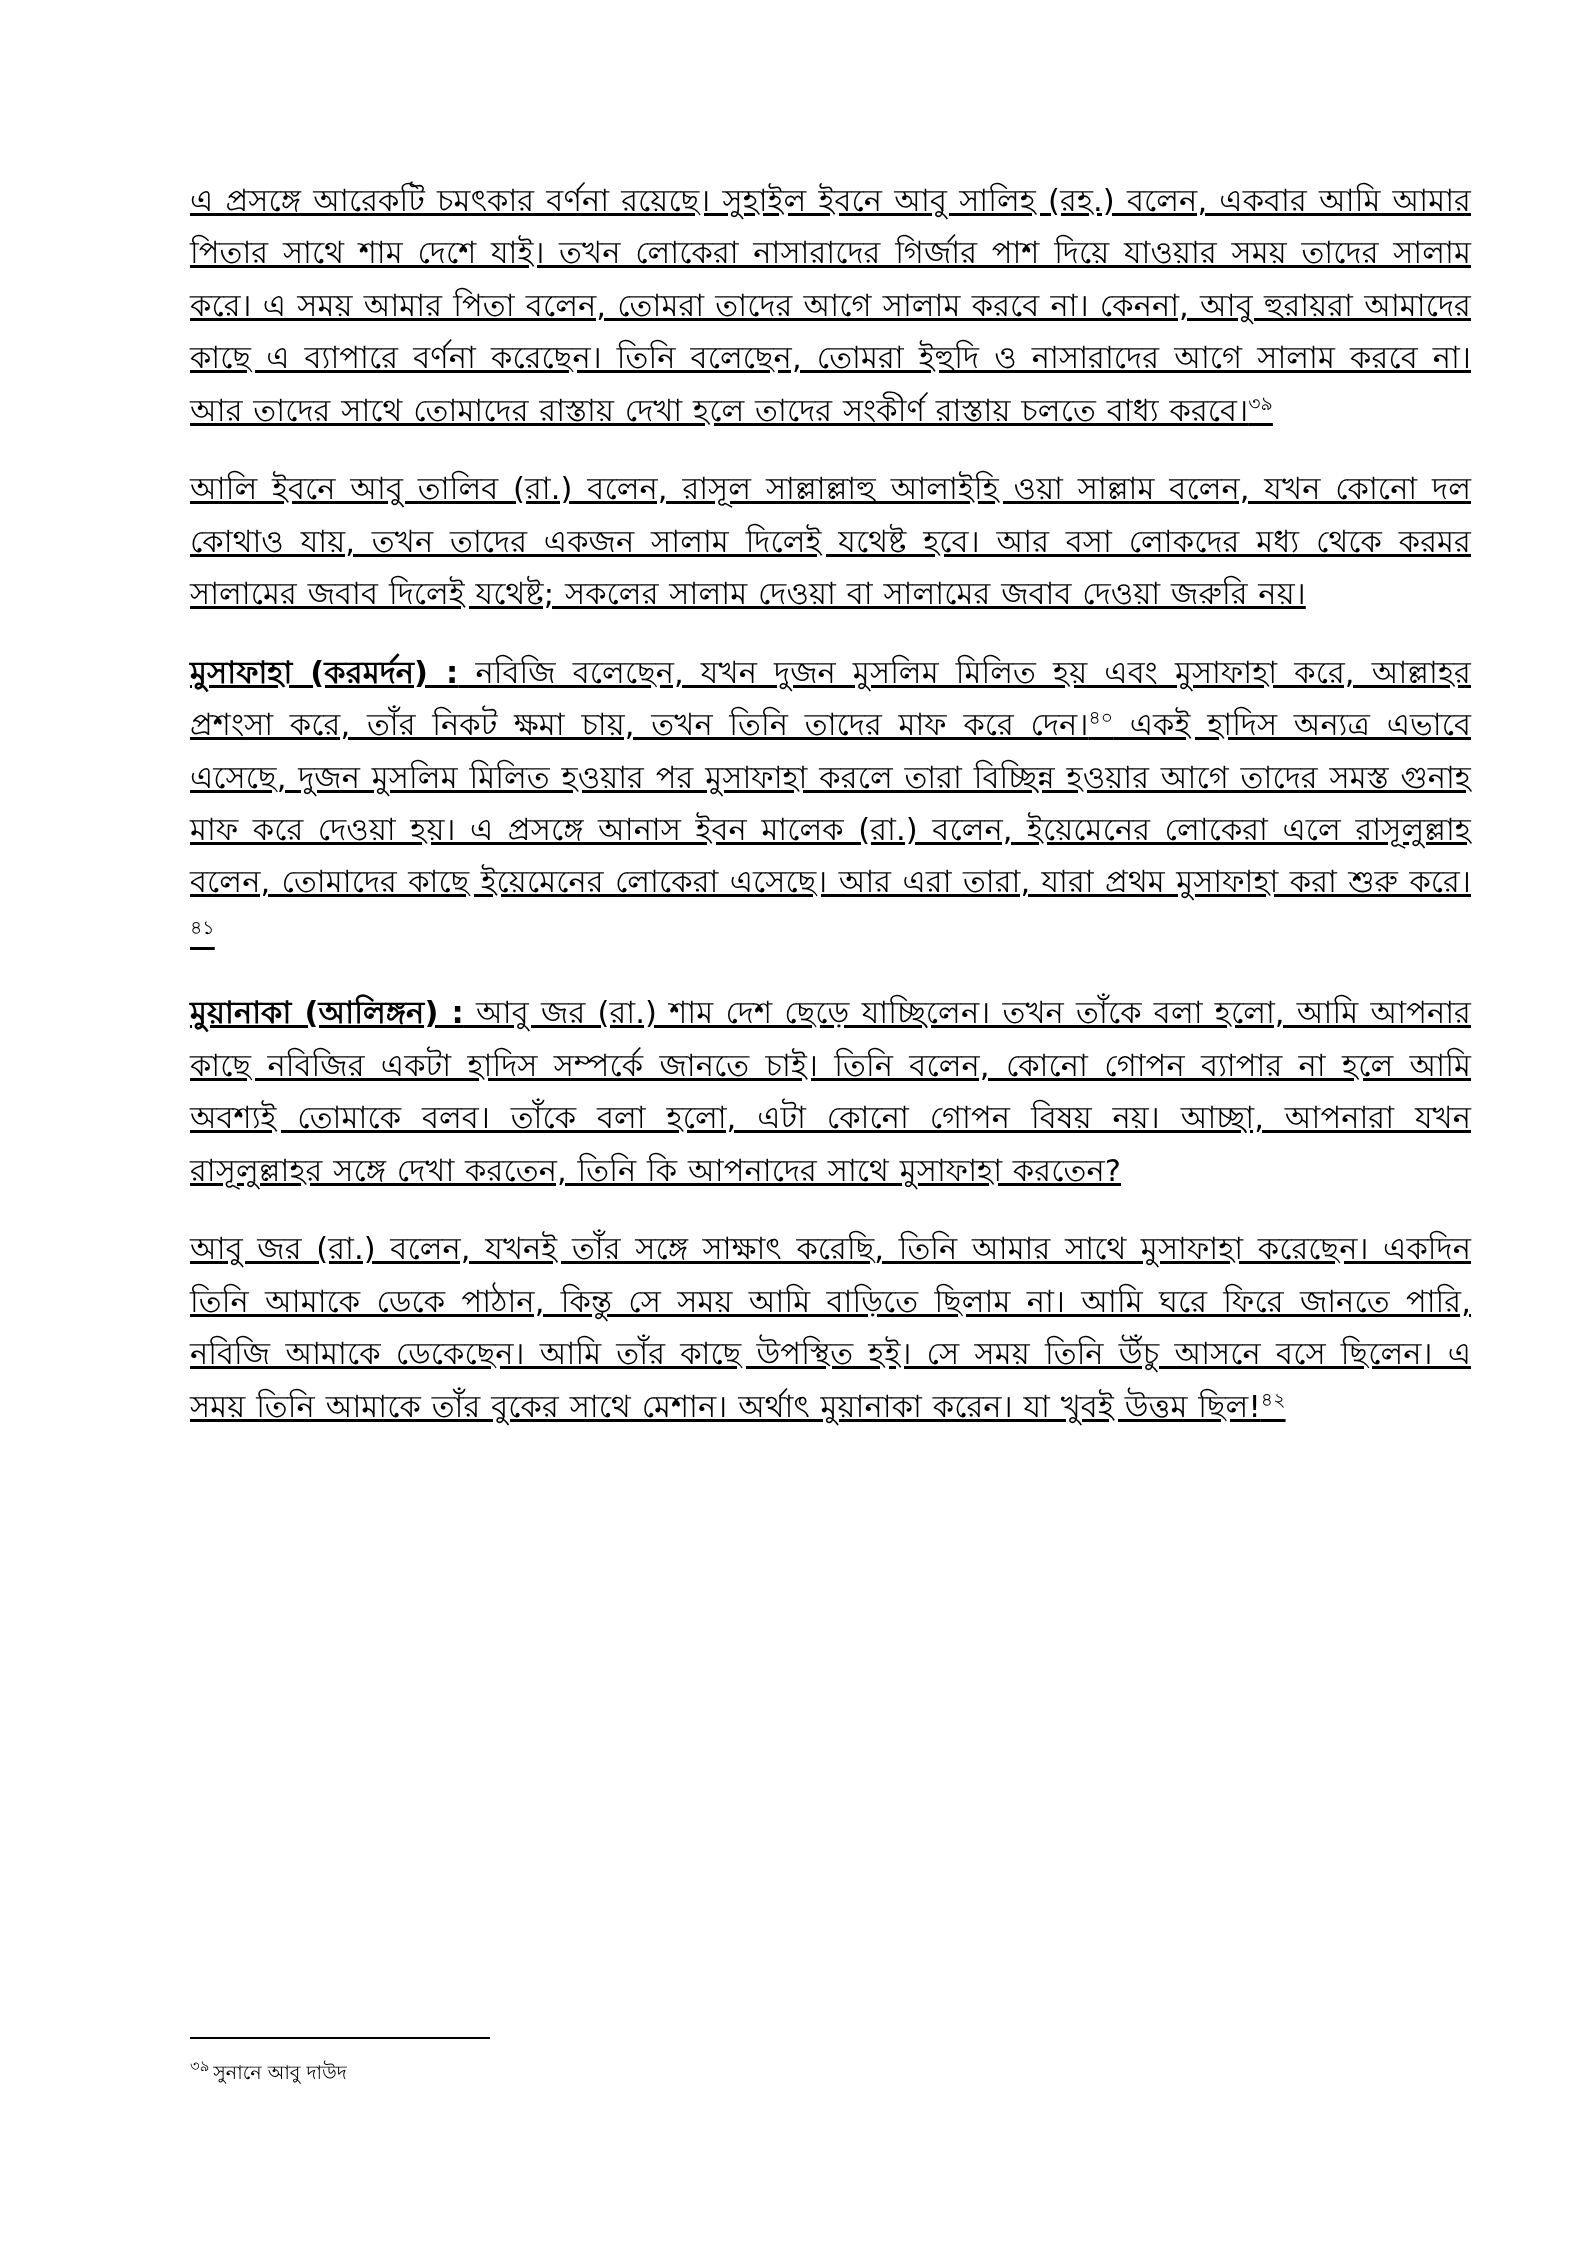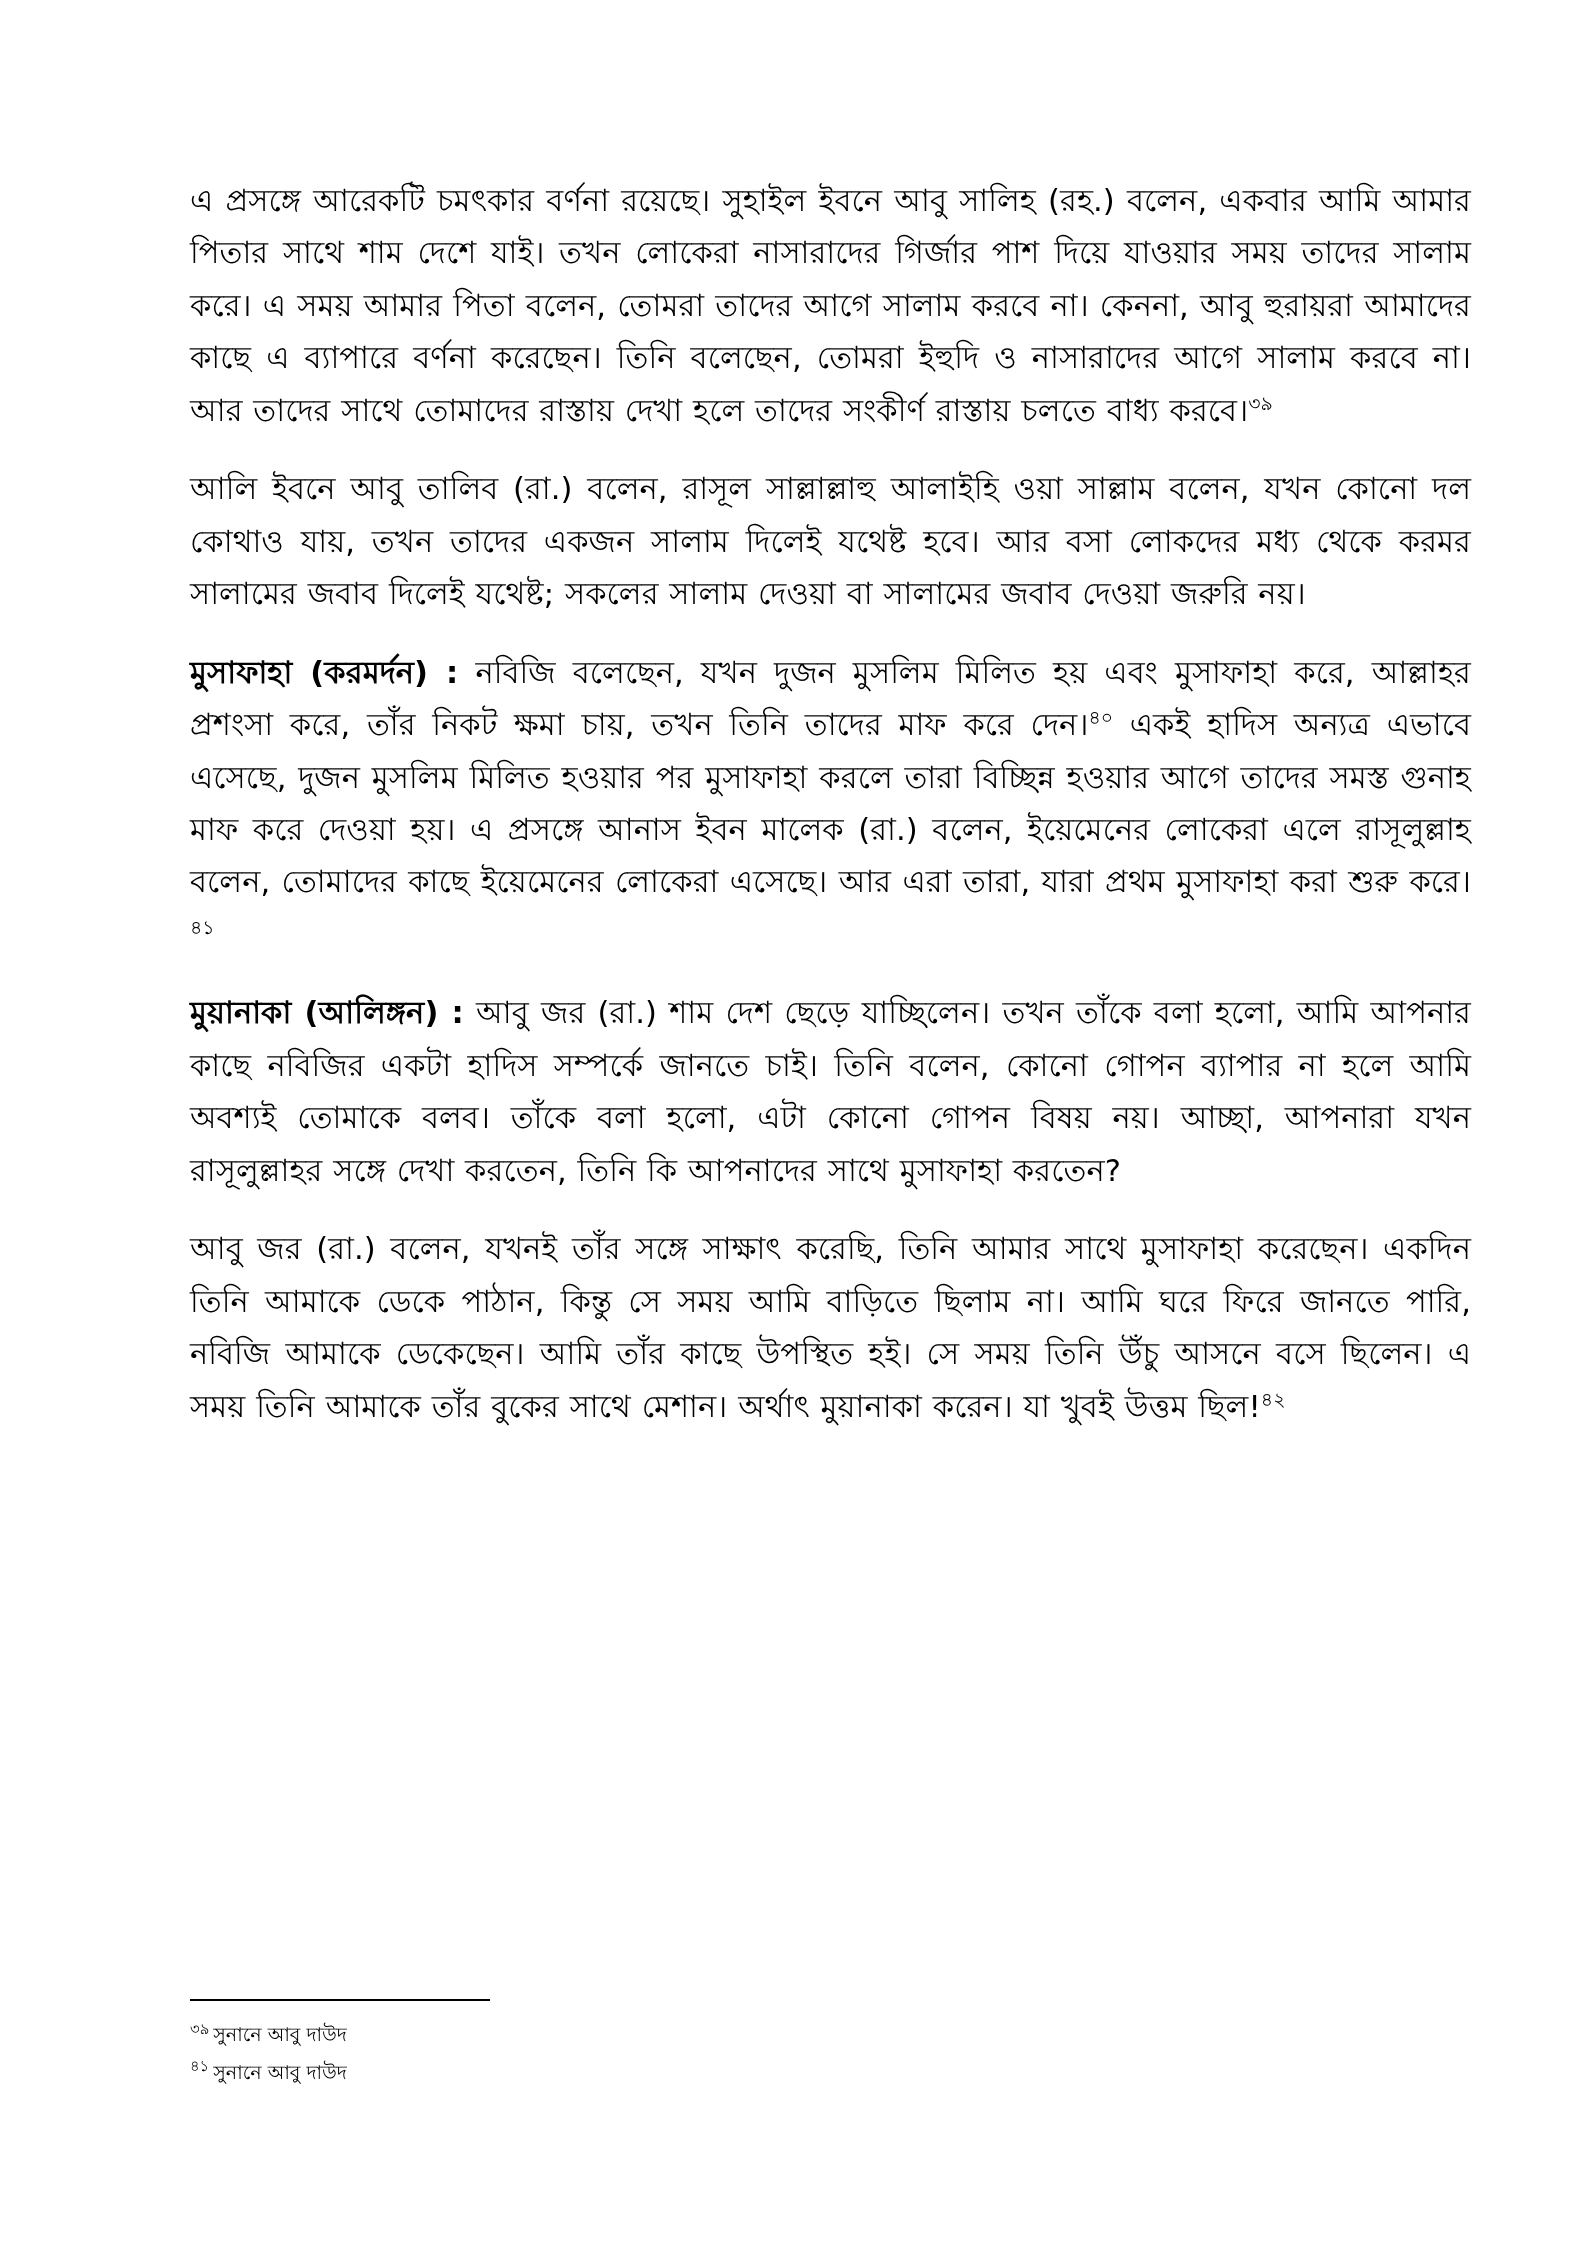--- a/index.html
+++ b/index.html
@@ -12,20 +12,21 @@
     height: 2244px;
     font-family: "DejaVu Sans", sans-serif;
     color: #000000;
   }
   .page {
     box-sizing: border-box;
     width: 1587px;
     height: 2244px;
     padding: 175px 116px 60px 190px;
     position: relative;
+    text-decoration: underline;
   }
   .body-text {
     font-size: 30.5px;
     line-height: 1.72;
     text-align: justify;
     text-justify: inter-word;
     margin: 0 0 26px 0;
     letter-spacing: 0.1px;
     word-spacing: 1px;
   }
@@ -75,16 +76,15 @@
 
   <p class="body-text"><span class="lead-term">মুসাফাহা (করমর্দন) :</span><span> নবিজি বলেছেন, যখন দুজন মুসলিম মিলিত হয় এবং মুসাফাহা করে, আল্লাহর প্রশংসা করে, তাঁর নিকট ক্ষমা চায়, তখন তিনি তাদের মাফ করে দেন।</span><sup>৪০</sup><span> একই হাদিস অন্যত্র এভাবে এসেছে, দুজন মুসলিম মিলিত হওয়ার পর মুসাফাহা করলে তারা বিচ্ছিন্ন হওয়ার আগে তাদের সমস্ত গুনাহ মাফ করে দেওয়া হয়। এ প্রসঙ্গে আনাস ইবন মালেক (রা.) বলেন, ইয়েমেনের লোকেরা এলে রাসূলুল্লাহ বলেন, তোমাদের কাছে ইয়েমেনের লোকেরা এসেছে। আর এরা তারা, যারা প্রথম মুসাফাহা করা শুরু করে।</span><sup>৪১</sup></p>
 
   <p class="body-text"><span class="lead-term">মুয়ানাকা (আলিঙ্গন) :</span><span> আবু জর (রা.) শাম দেশ ছেড়ে যাচ্ছিলেন। তখন তাঁকে বলা হলো, আমি আপনার কাছে নবিজির একটা হাদিস সম্পর্কে জানতে চাই। তিনি বলেন, কোনো গোপন ব্যাপার না হলে আমি অবশ্যই তোমাকে বলব। তাঁকে বলা হলো, এটা কোনো গোপন বিষয় নয়। আচ্ছা, আপনারা যখন রাসূলুল্লাহর সঙ্গে দেখা করতেন, তিনি কি আপনাদের সাথে মুসাফাহা করতেন?</span></p>
 
   <p class="body-text"><span>আবু জর (রা.) বলেন, যখনই তাঁর সঙ্গে সাক্ষাৎ করেছি, তিনি আমার সাথে মুসাফাহা করেছেন। একদিন তিনি আমাকে ডেকে পাঠান, কিন্তু সে সময় আমি বাড়িতে ছিলাম না। আমি ঘরে ফিরে জানতে পারি, নবিজি আমাকে ডেকেছেন। আমি তাঁর কাছে উপস্থিত হই। সে সময় তিনি উঁচু আসনে বসে ছিলেন। এ সময় তিনি আমাকে তাঁর বুকের সাথে মেশান। অর্থাৎ মুয়ানাকা করেন। যা খুবই উত্তম ছিল!</span><sup>৪২</sup></p>
 
   <div class="footnote-area">
     <div class="footnote-rule"></div>
     <p class="footnote"><span class="fn-num">৩৯</span><span>সুনানে আবু দাউদ</span></p>
-    <p class="footnote"><span class="fn-num">৪১</span><span>সুনানে আবু দাউদ</span></p>
   </div>
 
 </div>
 
 </body></html>

